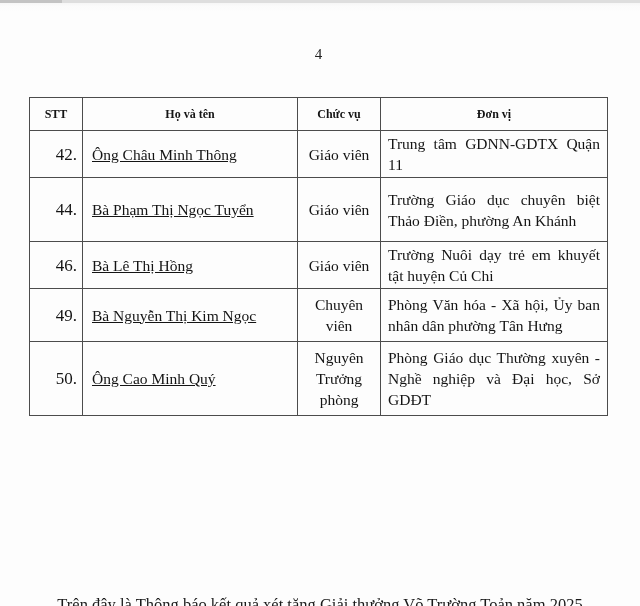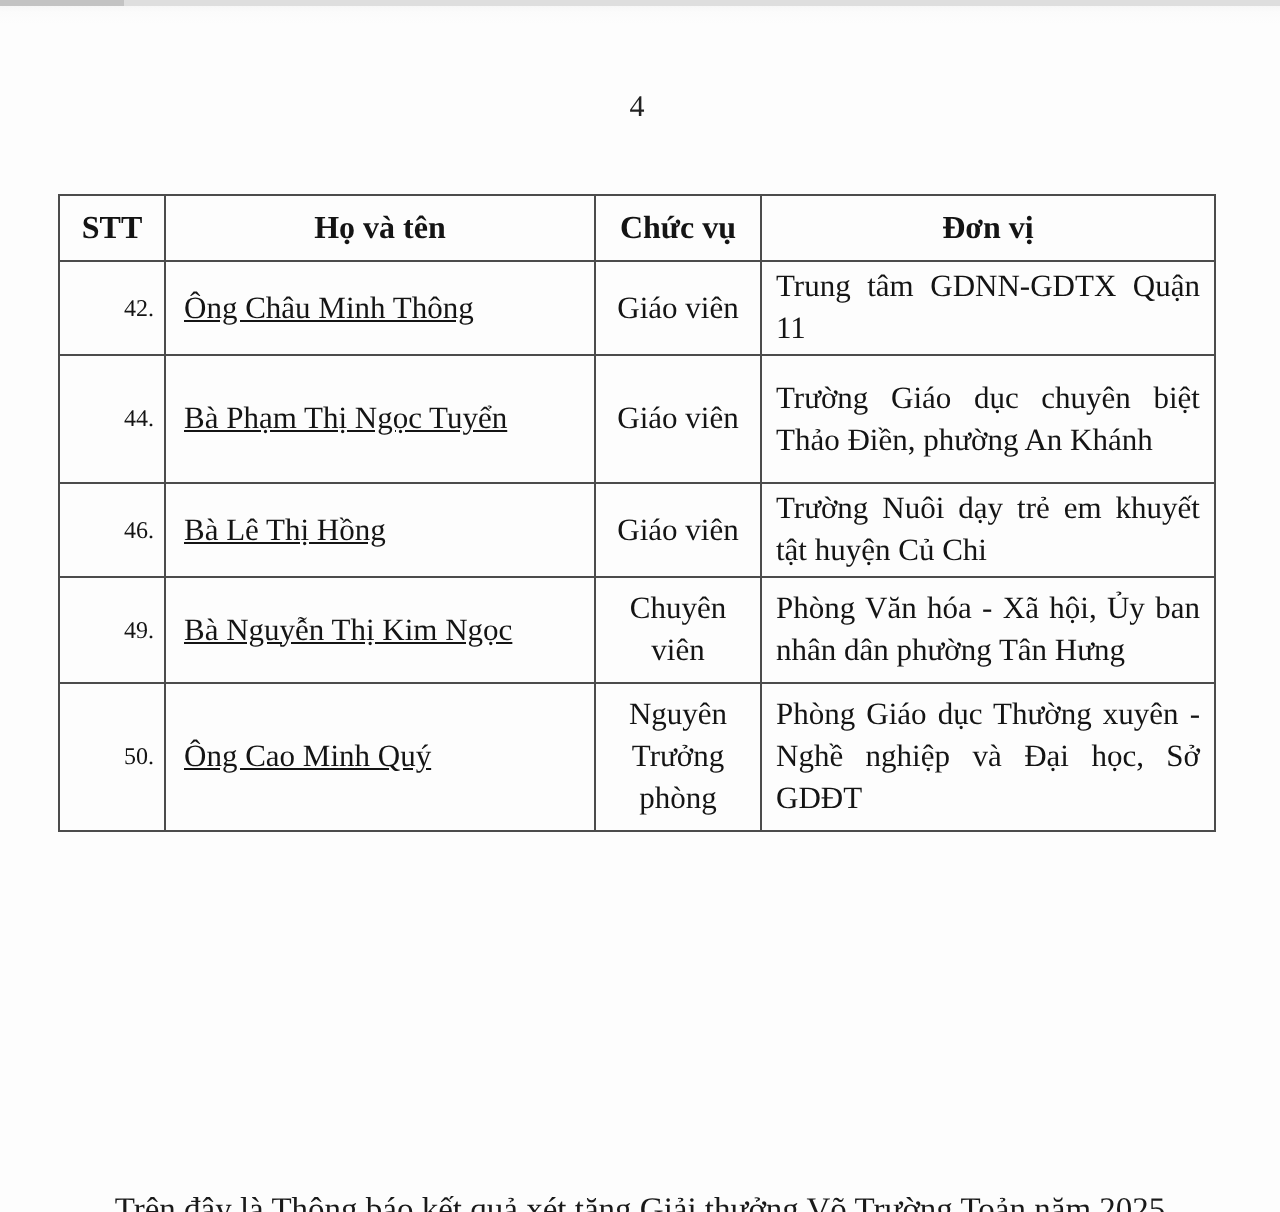--- a/index.html
+++ b/index.html
@@ -50,28 +50,28 @@
     line-height: 21px;
   }
   table.doc-table th, table.doc-table td {
     border: 1.5px solid #4c4c4c;
     vertical-align: middle;
     overflow: hidden;
   }
   thead tr { height: 33px; }
   th {
     font-weight: bold;
-    font-size: 16px;
+    font-size: 12px;
     text-align: center;
     padding: 0 2px;
   }
   td.c-stt {
     text-align: right;
     padding: 0 5px 0 2px;
-    font-size: 12px;
+    font-size: 17px;
   }
   td.c-name {
     text-align: left;
     padding: 0 4px 0 9px;
     text-decoration: underline;
   }
   td.c-pos {
     text-align: center;
     padding: 5px 4px;
   }

